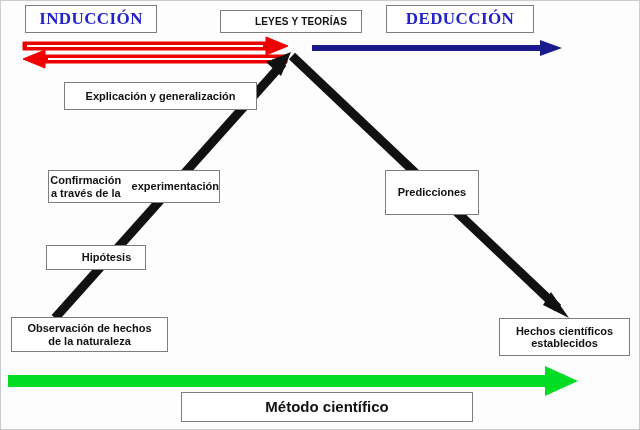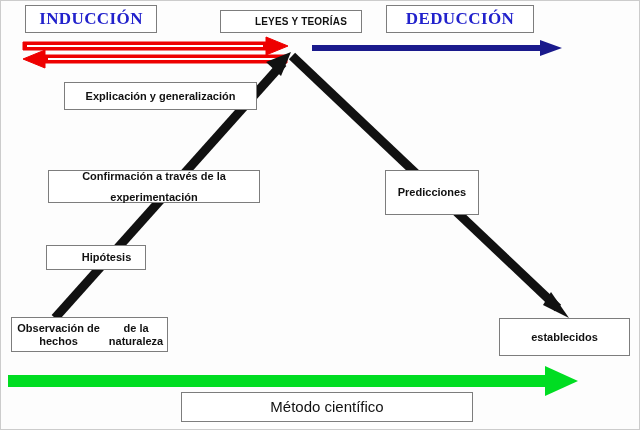--- a/index.html
+++ b/index.html
@@ -48,21 +48,21 @@
     font-size: 11px;
     font-weight: bold;
   }
   .box-leyes {
     font-size: 10px;
     font-weight: bold;
     letter-spacing: 0.2px;
   }
   .box-metodo {
     font-size: 15px;
-    font-weight: normal;
+    font-weight: bold;
   }
   .edge-frame {
     position: absolute;
     left: 0; top: 0;
     width: 640px; height: 430px;
     border: 1px solid #cccccc;
     box-sizing: border-box;
     pointer-events: none;
     z-index: 20;
   }
@@ -114,39 +114,40 @@
   </div>
 
   <div class="box box-title" style="left:386px; top:5px; width:148px; height:28px; font-size:17px;">
     <span>DEDUCCIÓN</span>
   </div>
 
   <div class="box box-med" style="left:64px; top:82px; width:193px; height:28px;">
     <span>Explicación y generalización</span>
   </div>
 
-  <div class="box box-med" style="left:48px; top:170px; width:212px; height:33px; flex-direction:column;gap:9px;">
+  <div class="box box-med" style="left:48px; top:170px; width:172px; height:33px; flex-direction:row;gap:9px;">
     <span>Confirmación a través de la</span>
     <span>experimentación</span>
   </div>
 
   <div class="box box-med" style="left:385px; top:170px; width:94px; height:45px;">
     <span>Predicciones</span>
   </div>
 
   <div class="box box-med" style="left:46px; top:245px; width:100px; height:25px;padding-left:21px;">
     <span>Hipótesis</span>
   </div>
 
-  <div class="box box-med" style="left:11px; top:317px; width:157px; height:35px; flex-direction:row;">
+  <div class="box box-med" style="left:11px; top:317px; width:157px; height:35px; flex-direction:column;">
     <span>Observación de hechos</span>
     <span>de la naturaleza</span>
   </div>
 
   <div class="box box-med" style="left:499px; top:318px; width:131px; height:38px; flex-direction:column;">
+    <span>Hechos científicos</span>
     <span>establecidos</span>
   </div>
 
   <div class="box box-metodo" style="left:181px; top:392px; width:292px; height:30px;">
     <span>Método científico</span>
   </div>
 
   <div class="edge-frame"></div>
 </div>
 

